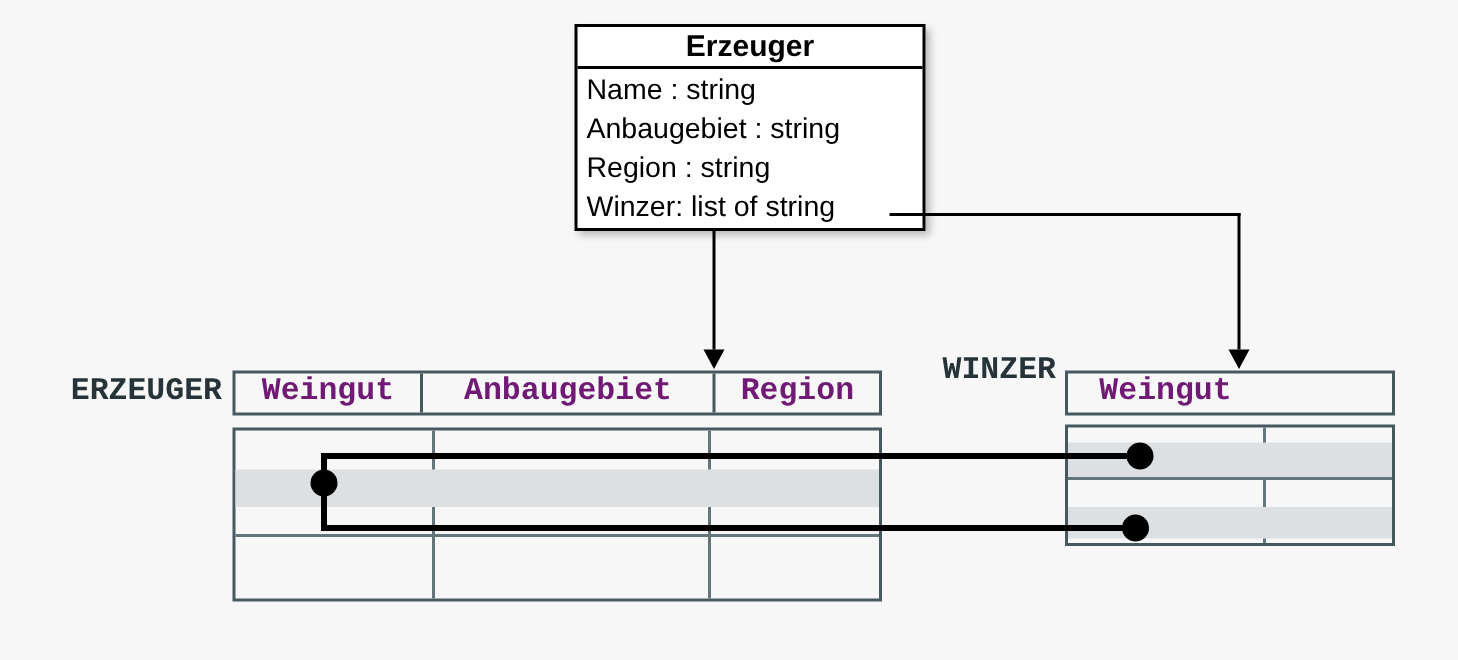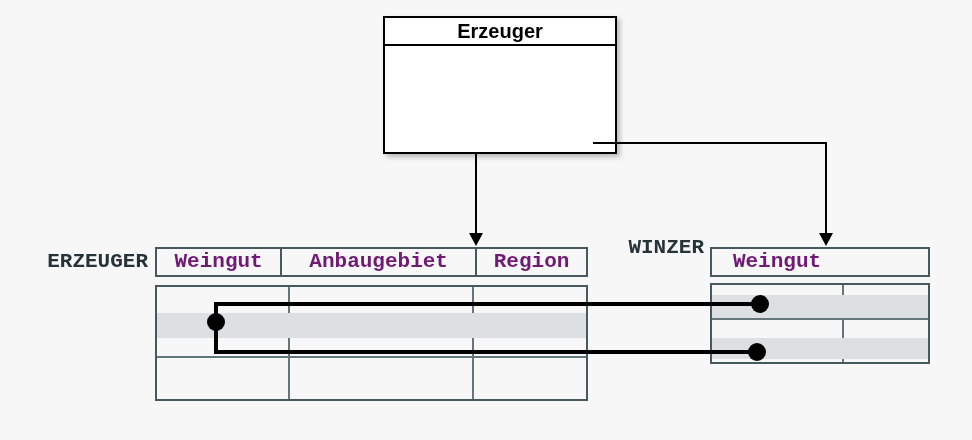--- a/index.html
+++ b/index.html
@@ -41,20 +41,26 @@
   .rel { position:absolute; background:#000; }
   .dot { position:absolute; width:18px; height:18px; border-radius:50%; background:#000; }
 </style>
 </head>
 <body>
 
 <div class="canvas">
 
   <div class="class-box">
     <div class="class-title">Erzeuger</div>
+    <div class="class-attrs">
+      <div>Name : string</div>
+      <div>Anbaugebiet : string</div>
+      <div>Region : string</div>
+      <div>Winzer: list of string</div>
+    </div>
   </div>
 
   <div class="aline" style="left:475px; top:154px; width:2px; height:79px;"></div>
   <div class="ahead" style="left:469px; top:233px;"></div>
 
   <div class="aline" style="left:593px; top:142px; width:234px; height:2px;"></div>
   <div class="aline" style="left:825px; top:142px; width:2px; height:91px;"></div>
   <div class="ahead" style="left:819px; top:233px;"></div>
 
   <div class="tlabel" style="left:30px; top:247px; width:118px;">ERZEUGER</div>

